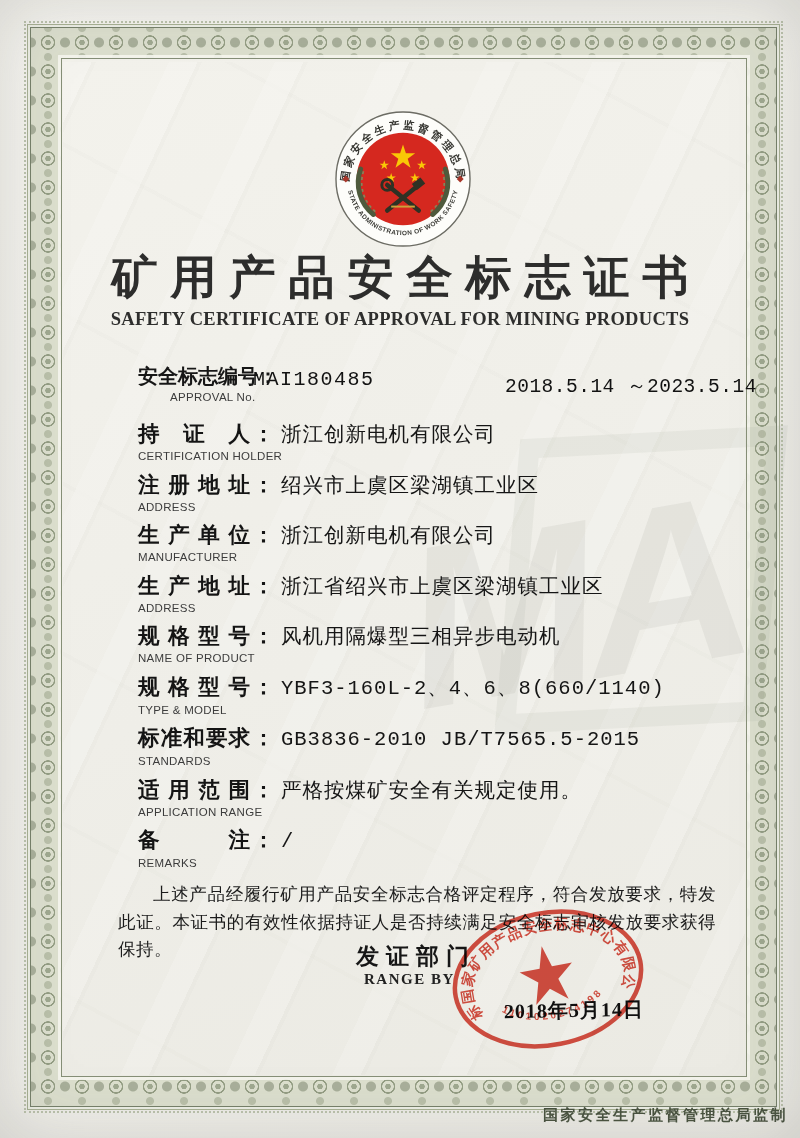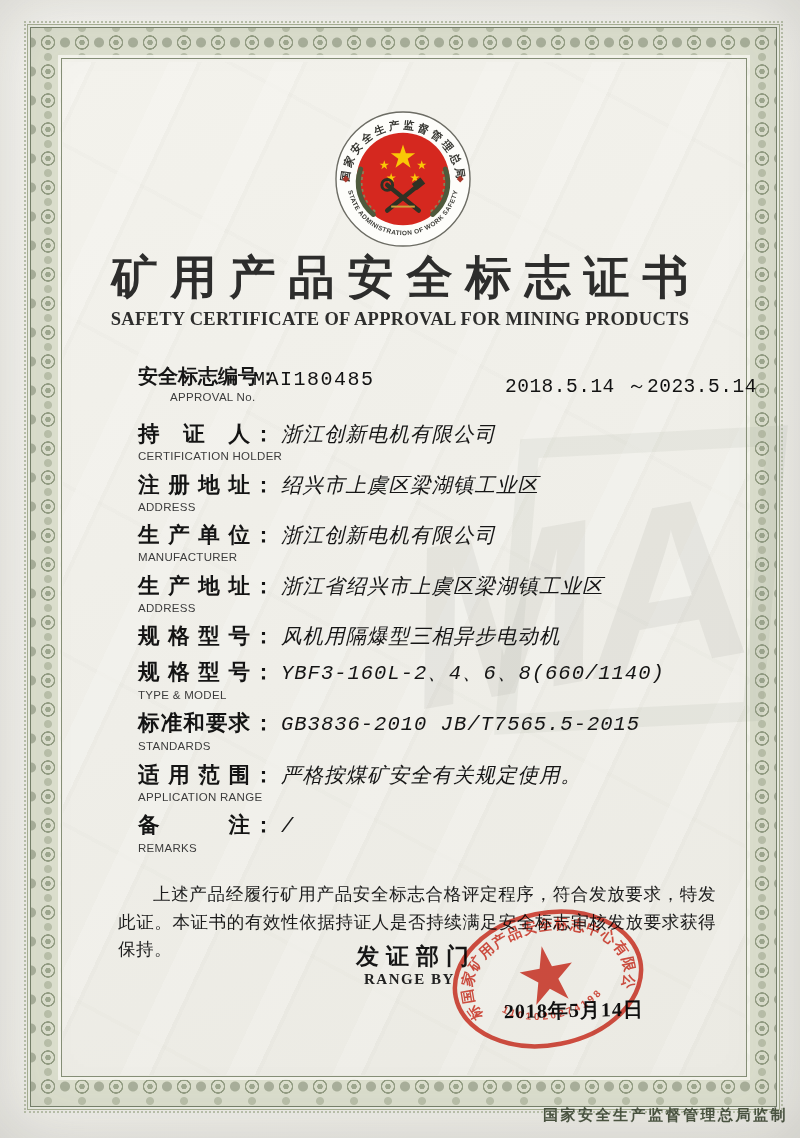--- a/index.html
+++ b/index.html
@@ -62,21 +62,21 @@
   .appr-dates{left:505px;top:372px;font-size:19.5px;letter-spacing:.5px;color:#121212;}
 
   
   .fields{left:138px;top:420px;width:602px;}
   .field{margin-bottom:7.5px;}
   .field.gap{margin-top:4px;}
   .cn-row{display:flex;align-items:baseline;}
   .cn-label{width:112px;font-size:21.5px;font-weight:600;color:#141414;
         text-align:justify;text-align-last:justify;line-height:26px;}
   .colon{font-size:21px;font-weight:600;color:#141414;margin:0 7px 0 3px;}
-  .value{font-size:20.5px;color:#151515;letter-spacing:1px;line-height:26px;font-style:italic;}
+  .value{font-size:20.5px;color:#151515;letter-spacing:1px;line-height:26px;}
   .en-label{font-size:11.5px;color:#3c3c3c;font-family:"Liberation Sans",sans-serif;
         letter-spacing:.3px;line-height:14px;margin-top:1px;}
 
   
   .statement{left:118px;top:881px;width:598px;font-size:17.5px;line-height:27.5px;
         color:#1b1b1b;text-indent:2em;text-align:justify;letter-spacing:.5px;}
   .issued-cn{left:356px;top:941px;font-size:23px;font-weight:600;letter-spacing:7px;color:#161616;}
   .issued-en{left:364px;top:971px;font-size:15px;letter-spacing:1.5px;color:#222;
         font-family:"Liberation Serif",serif;font-weight:600;}
   .stamp{left:448px;top:905px;width:200px;height:155px;opacity:.88;mix-blend-mode:multiply;}
@@ -180,20 +180,21 @@
         </div>
       <div class="en-label">ADDRESS</div>
     </div>
 
     <div class="field">
       <div class="cn-row">
           <span class="cn-label">规格型号</span>
           <span class="colon">：</span>
           <span class="value">风机用隔爆型三相异步电动机</span>
         </div>
+      <div class="en-label">NAME OF PRODUCT</div>
     </div>
 
     <div class="field">
       <div class="cn-row">
           <span class="cn-label">规格型号</span>
           <span class="colon">：</span>
           <span class="value mono">YBF3-160L-2、4、6、8(660/1140)</span>
         </div>
       <div class="en-label">TYPE &amp; MODEL</div>
     </div>

